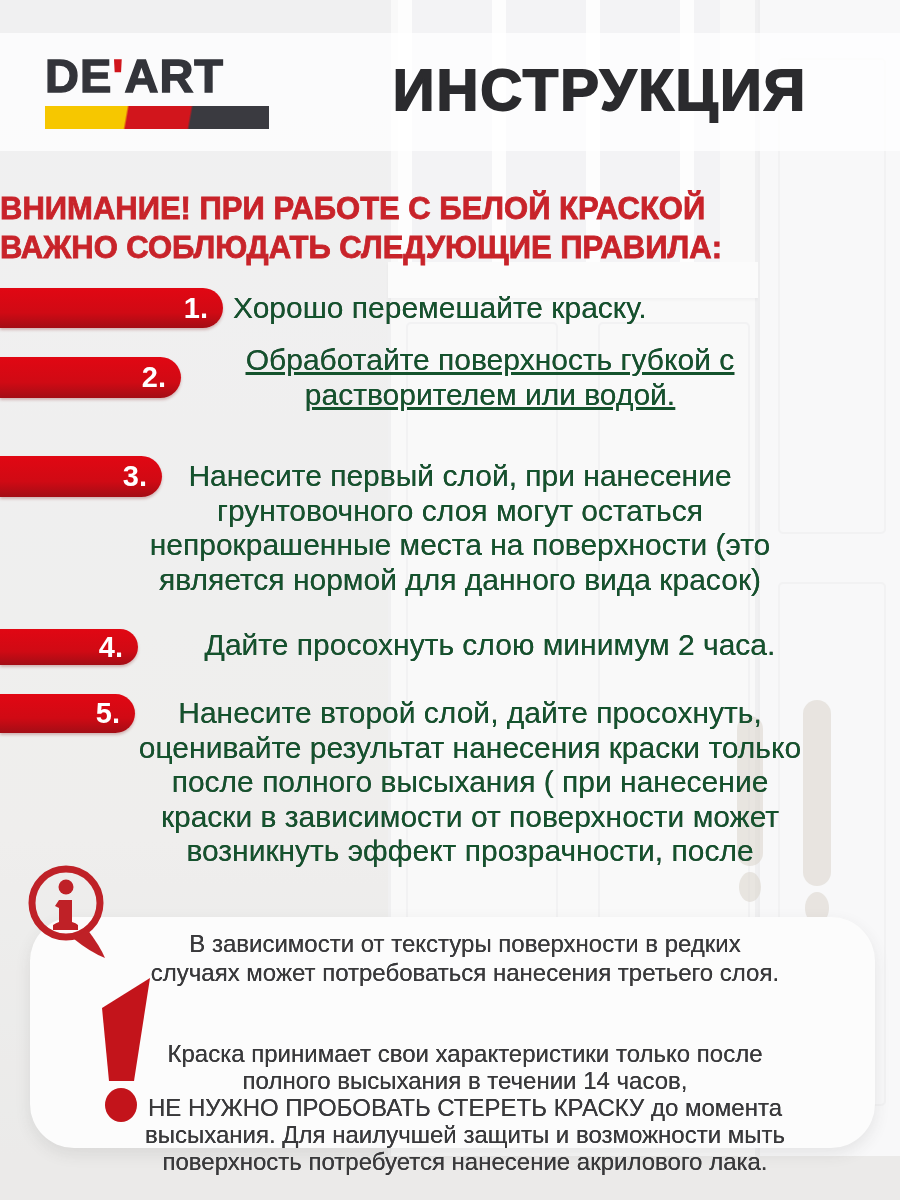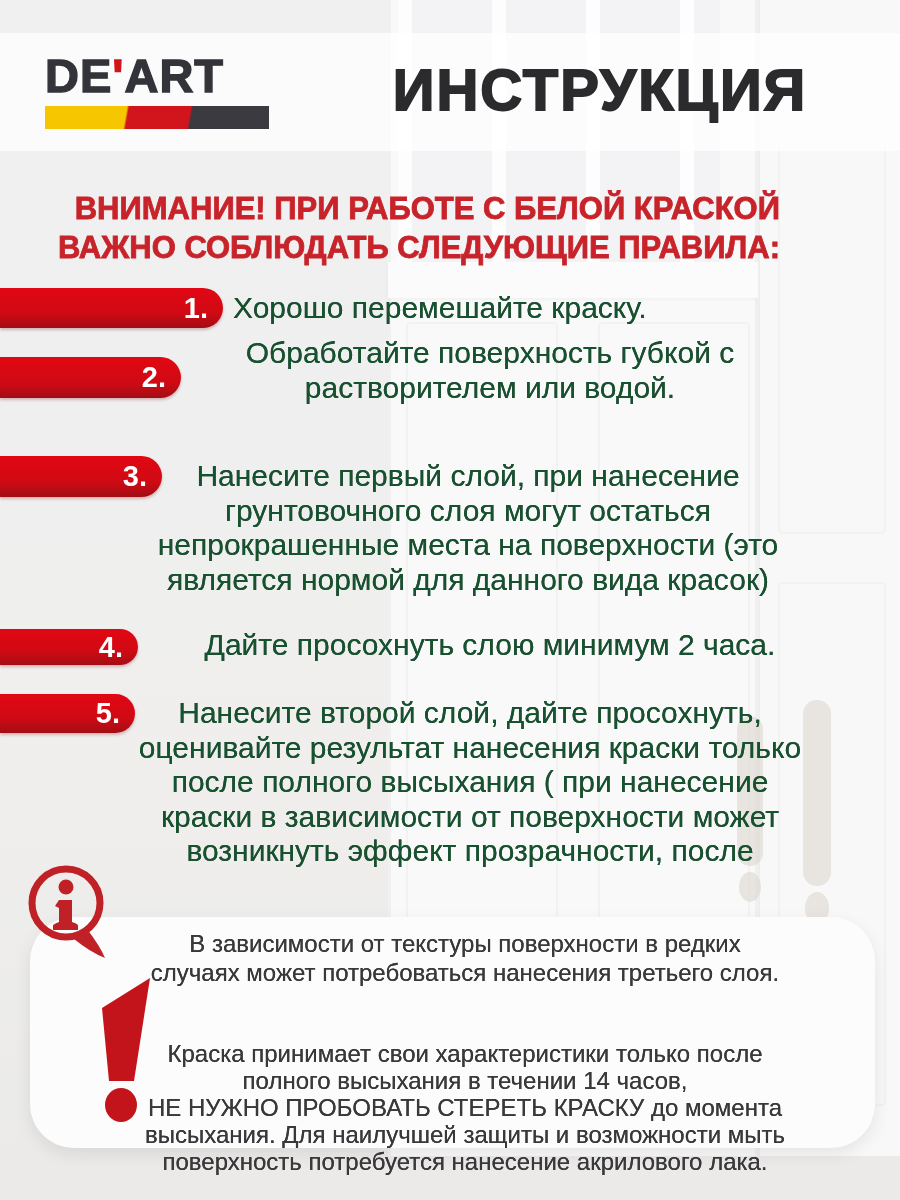--- a/index.html
+++ b/index.html
@@ -38,39 +38,39 @@
   .logo{left:45px;top:50px;width:230px;}
   .logo-text{font-size:47px;font-weight:700;color:#33343a;letter-spacing:1px;
     -webkit-text-stroke:1.4px #33343a;line-height:52px;white-space:nowrap;}
   .logo-apos{color:#d0141b;-webkit-text-stroke:1.4px #d0141b;}
   .logo-bar{margin-top:4px;width:224px;height:23px;
     background:linear-gradient(100deg,#f6c700 0 36%,#d2151c 37% 64%,#3a3a40 65% 100%);}
   .title{left:310px;top:56px;width:580px;text-align:center;font-size:58px;font-weight:700;
     color:#2b2b2e;-webkit-text-stroke:1.8px #2b2b2e;letter-spacing:2px;white-space:nowrap;}
 
   
-  .warning{left:0;top:189px;width:780px;text-align:right;font-weight:700;font-size:31px;
+  .warning{left:0;top:189px;width:780px;text-align:left;font-weight:700;font-size:31px;
     line-height:39px;color:#c8232a;-webkit-text-stroke:0.8px #c8232a;}
 
   
   .badge{position:absolute;left:0;box-sizing:border-box;
     background:linear-gradient(180deg,#e10713 0%,#d00a14 62%,#a30d15 100%);
     border-radius:0 22px 22px 0;display:flex;align-items:center;justify-content:flex-end;
     padding-right:15px;color:#ffffff;font-weight:700;font-size:29px;
     box-shadow:0 2px 3px rgba(120,0,0,0.25);}
   .badge1{top:288px;width:223px;height:40px;}
   .badge2{top:357px;width:181px;height:41px;}
   .badge3{top:456px;width:162px;height:41px;}
   .badge4{top:629px;width:138px;height:36px;}
   .badge5{top:694px;width:135px;height:39px;}
   .step-text{position:absolute;color:#14532d;font-size:30px;line-height:34.5px;
     text-align:center;text-shadow:0 0 0.4px #414144;}
   .stext1{left:233px;top:291px;width:600px;text-align:left;}
-  .stext2{left:160px;top:336px;width:660px;}
-  .stext3{left:63px;top:459px;width:810px;}
+  .stext2{left:160px;top:343px;width:660px;text-decoration:underline;}
+  .stext3{left:55px;top:459px;width:810px;}
   .stext4{left:145px;top:628px;width:690px;}
   .stext5{left:45px;top:696px;width:850px;}
 
   
   .note-panel{left:30px;top:917px;width:845px;height:231px;background:#fcfcfc;
     border-radius:44px;box-shadow:0 6px 16px rgba(60,60,60,0.10);}
   .note-text{position:absolute;text-align:center;color:#39393b;font-size:24px;
     text-shadow:0 0 0.3px #39393b;}
   .note1{left:105px;top:929px;width:720px;line-height:29px;}
   .note2{left:105px;top:1012px;width:720px;line-height:27px;margin-top:28px;}

